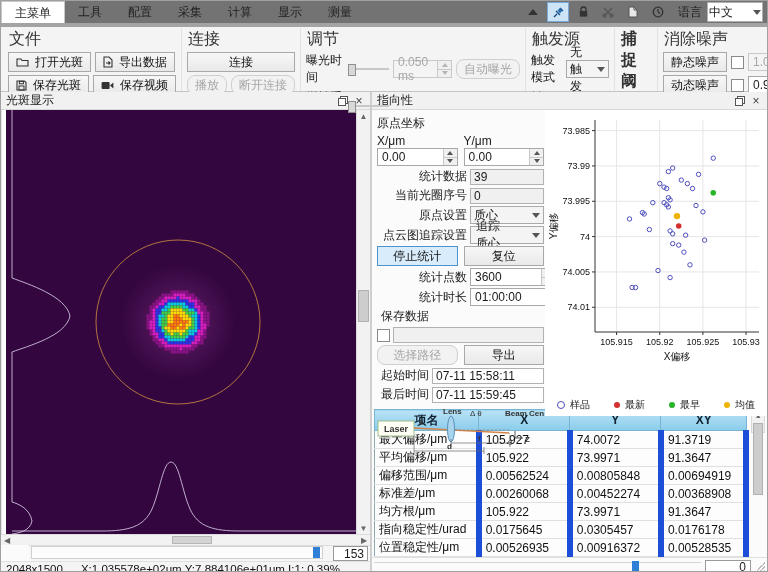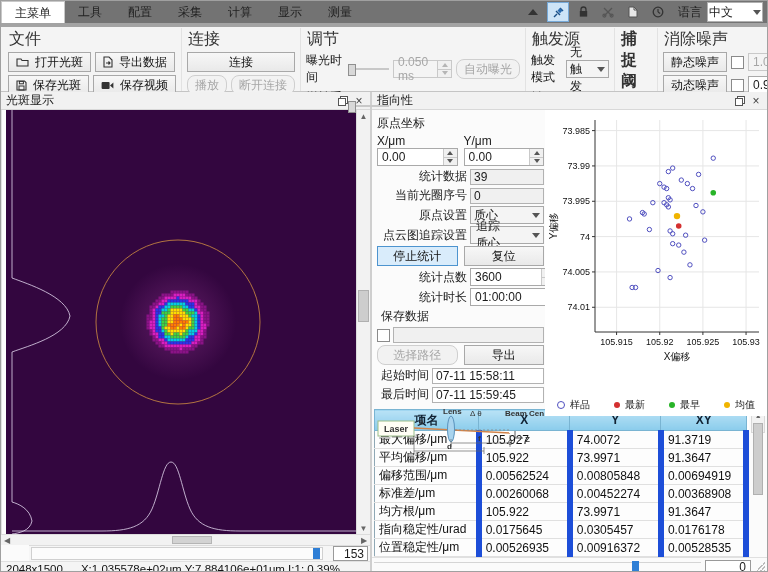--- a/index.html
+++ b/index.html
@@ -55,21 +55,21 @@
   .beam-svg{display:block;background:#33063f;}
   .vscroll{width:13px;display:flex;flex-direction:column;background:#f2f2f2;border-left:1px solid #dcdcdc;}
   .vscroll .arr,.hscroll .arr{display:flex;align-items:center;justify-content:center;background:#f2f2f2;color:#666;font-size:8px;}
   .vscroll .arr{height:12px;}
   .vscroll .vtrack{flex:1;position:relative;}
   .vscroll .vthumb{position:absolute;left:1px;right:1px;top:42%;height:30px;background:#cdcdcd;border:1px solid #b0b0b0;}
   .hscroll{display:flex;height:12px;background:#f2f2f2;border-top:1px solid #dcdcdc;}
   .hscroll .arr{width:12px;}
   .hscroll .htrack{flex:1;position:relative;}
   .hscroll .hthumb{position:absolute;top:1px;bottom:1px;left:46%;width:38px;background:#d3d3d3;border:1px solid #b5b5b5;}
-  .zoomrow{display:flex;align-items:center;height:15px;border-top:1px solid #dcdcdc;background:#f6f6f6;padding:0 2px;gap:10px;margin-left:28px;}
+  .zoomrow{display:flex;align-items:flex-start;height:15px;border-top:1px solid #dcdcdc;background:#f6f6f6;padding:0 2px;gap:10px;margin-left:28px;}
   .zoomrow .ztrack{flex:1;position:relative;height:11px;border:1px solid #d0d0d0;background:#fcfcfc;}
   .zoomrow .zthumb{position:absolute;top:0;bottom:0;right:2px;width:7px;background:#2f7fd6;}
   .zoomrow .zval{width:30px;height:13px;border:1px solid #9a9a9a;background:#fff;display:flex;align-items:center;justify-content:flex-end;padding-right:3px;}
   .statusbar{display:flex;align-items:center;gap:18px;height:15px;background:#f4f4f4;padding-left:5px;border-top:1px solid #e0e0e0;font-size:11.5px;color:#111;}
 
   .rightcol{flex:1;display:flex;flex-direction:column;background:#fbfbfb;}
   .pcontent{position:relative;height:306px;}
   
   .pform{position:absolute;left:5px;top:3px;width:167px;}
   .frow{display:flex;align-items:center;margin-bottom:2px;gap:3px;text-align:right;}

